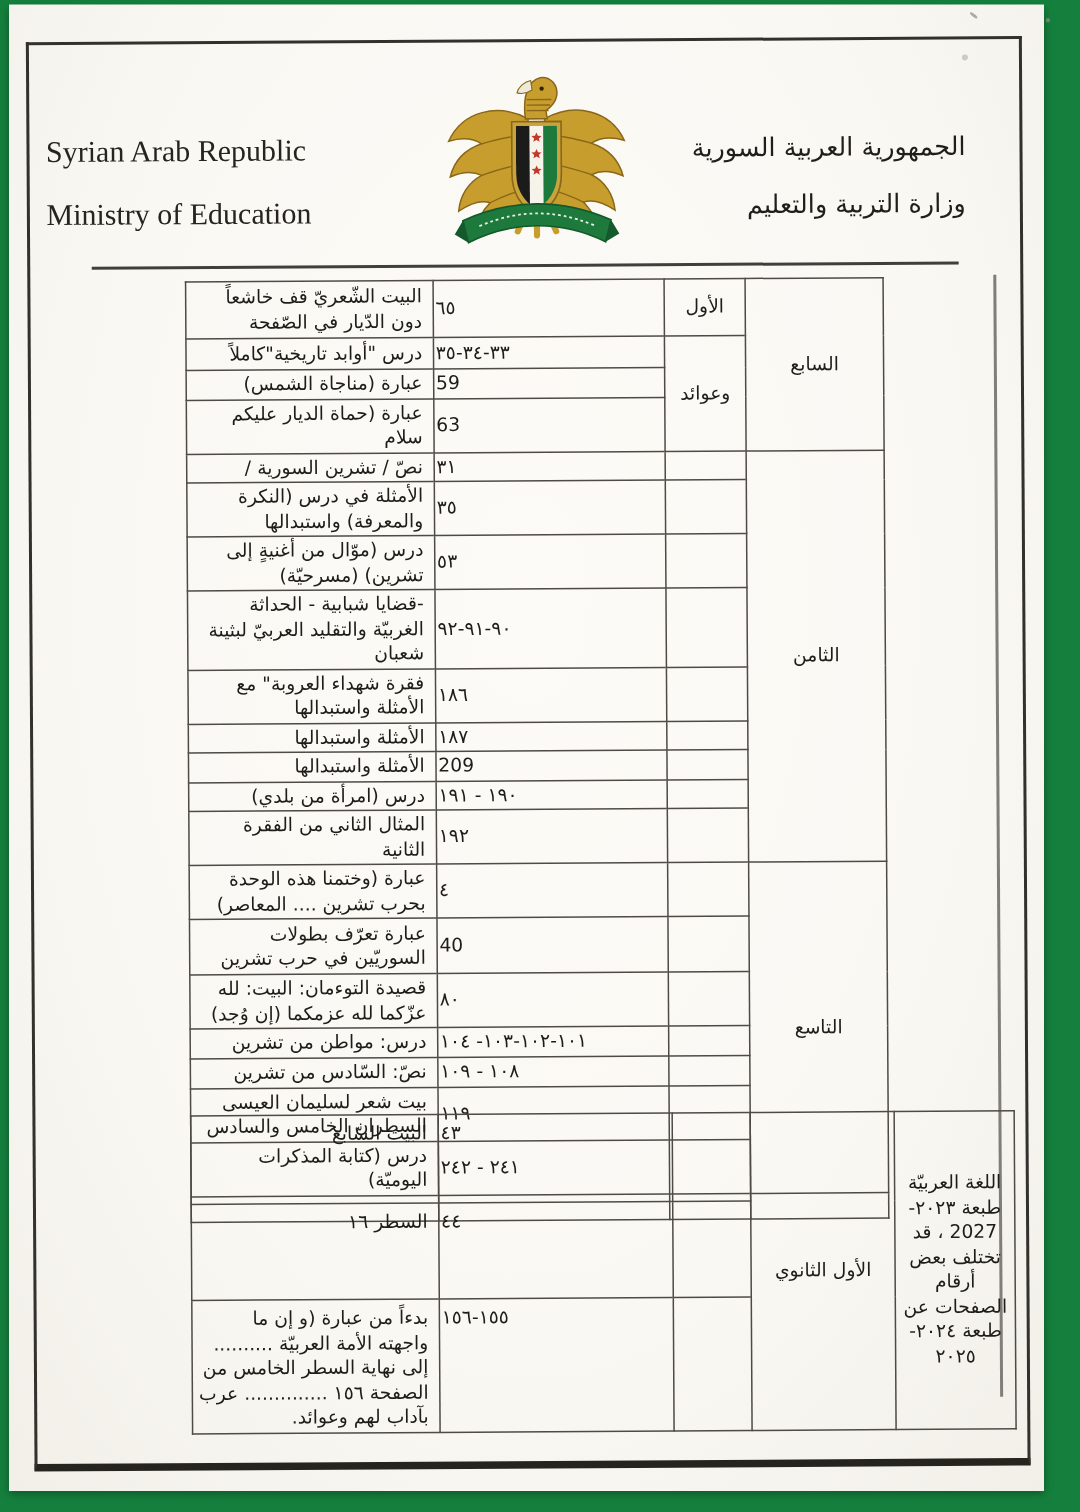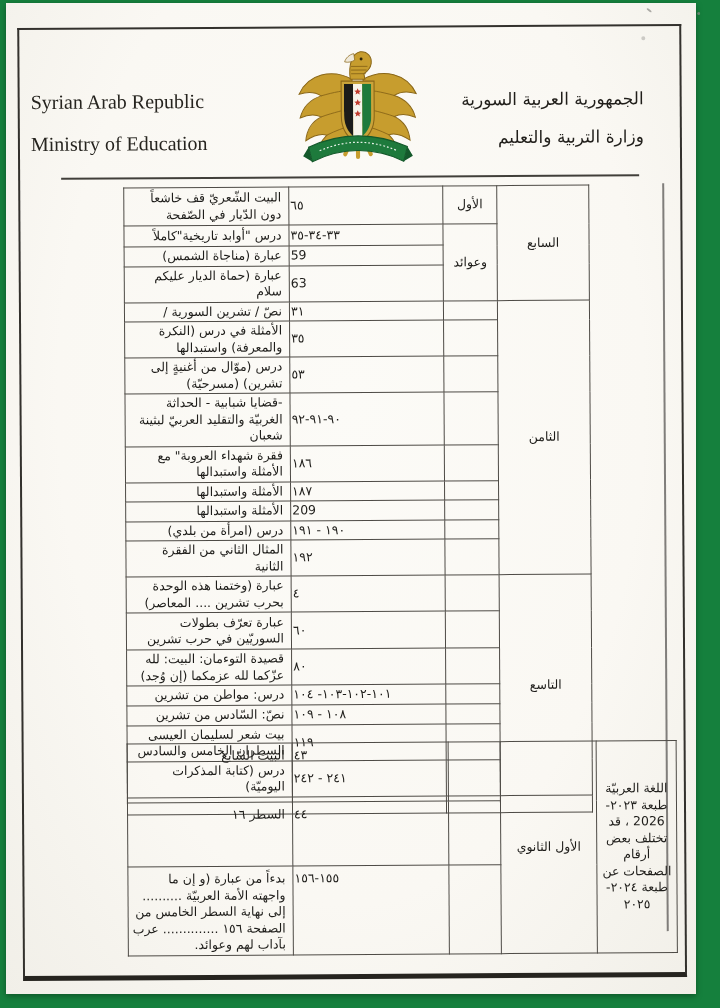--- a/index.html
+++ b/index.html
@@ -187,21 +187,21 @@
         <td class="c-desc">المثال الثاني من الفقرة الثانية</td>
       </tr>
       <tr style="height:35px">
         <td class="c-grade" rowspan="7">التاسع</td>
         <td class="c-sub"></td>
         <td class="c-pages">٤</td>
         <td class="c-desc">عبارة (وختمنا هذه الوحدة بحرب تشرين .... المعاصر)</td>
       </tr>
       <tr style="height:37px">
         <td class="c-sub"></td>
-        <td class="c-pages">٦٠</td>
+        <td class="c-pages">40</td>
         <td class="c-desc">عبارة تعرّف بطولات السوريّين في حرب تشرين</td>
       </tr>
       <tr style="height:35px">
         <td class="c-sub"></td>
         <td class="c-pages">٨٠</td>
         <td class="c-desc">قصيدة التوءمان: البيت: لله عزّكما لله عزمكما (إن وُجد)</td>
       </tr>
       <tr style="height:18px">
         <td class="c-sub"></td>
         <td class="c-pages">١٠١-١٠٢-١٠٣- ١٠٤</td>
@@ -237,21 +237,21 @@
           <col style="width:96px">
           <col style="width:52px">
           <col style="width:156px">
           <col style="width:165px">
         </colgroup>
       <tbody>
           <tr style="height:59px">
         <td class="l-note" rowspan="3">
           <div>اللغة العربيّة</div>
           <div>طبعة ٢٠٢٣-</div>
-          <div>2026 ، قد</div>
+          <div>2027 ، قد</div>
           <div>تختلف بعض</div>
           <div>أرقام</div>
           <div>الصفحات عن</div>
           <div>طبعة ٢٠٢٤-</div>
           <div>٢٠٢٥</div>
         </td>
         <td class="l-grade" rowspan="3">الأول الثانوي</td>
         <td class="c-sub top"></td>
         <td class="c-pages top">٤٣</td>
         <td class="c-desc top">البيت السّابع</td>

